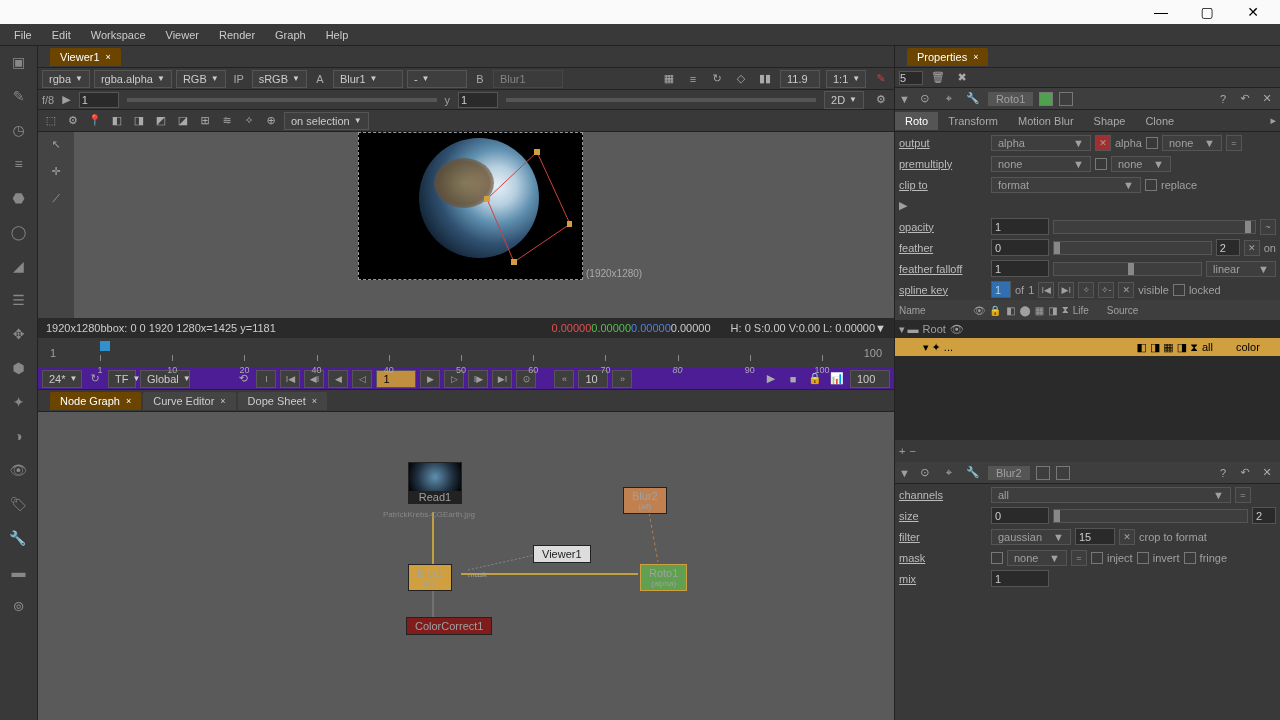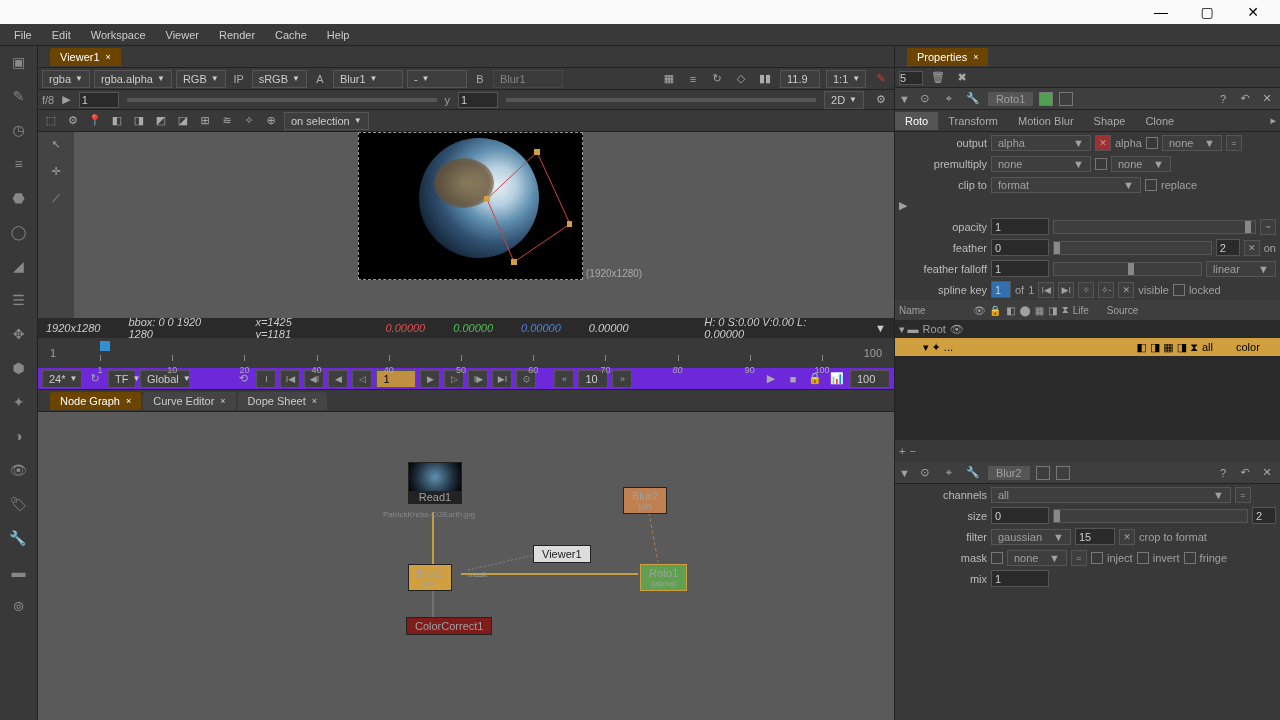--- a/index.html
+++ b/index.html
@@ -27,53 +27,53 @@
 .slider { height:4px; background:#555; flex:1; position:relative; }
 .toolrow { height:22px; background:#393939; display:flex; align-items:center; gap:4px; padding:0 4px; border-bottom:1px solid #222; }
 .viewer-area { height:186px; background:#5a5a5a; position:relative; display:flex; }
 .viewer-left { width:36px; background:#444; display:flex; flex-direction:column; align-items:center; padding-top:6px; gap:14px; }
 .viewer-canvas { flex:1; position:relative; background:#5a5a5a; }
 .frame { position:absolute; left:284px; top:0; width:225px; height:148px; border:1px dashed #999; background:#000; overflow:hidden; }
 .earth { position:absolute; left:60px; top:5px; width:120px; height:120px; border-radius:50%; background:radial-gradient(circle at 65% 40%, #e8f0f8 0%, #b8d0e0 18%, #6090b0 35%, #305070 55%, #102030 80%, #000 100%); }
 .earth::before { content:''; position:absolute; left:15px; top:20px; width:60px; height:50px; background:radial-gradient(ellipse, #8a7040 0%, #6a5030 60%, transparent 100%); border-radius:50%; opacity:0.8; }
 .roto-shape { position:absolute; left:408px; top:12px; width:90px; height:125px; pointer-events:none; }
 .dimlabel { position:absolute; left:512px; top:136px; color:#aaa; font-size:10px; }
-.infobar { height:20px; background:#2a2a2a; display:flex; align-items:center; padding:0 8px; color:#ccc; gap:28px;font-style:italic; }
+.infobar { height:20px; background:#2a2a2a; display:flex; align-items:center; padding:0 8px; color:#ccc; gap:0; }
 .infobar .red { color:#e05050; }
 .infobar .green { color:#50c050; }
 .infobar .blue { color:#5080e0; }
 .infobar .white { color:#ccc; }
 .timeline { height:30px; background:#393939; display:flex; align-items:center; padding:0 12px; position:relative; }
 .tl-track { flex:1; height:24px; position:relative; }
 .tl-ruler { position:absolute; top:14px; left:30px; right:30px; height:10px; }
 .tl-tick { position:absolute; top:0; width:1px; height:6px; background:#888; }
 .tl-label { position:absolute; top:10px; font-size:9px; color:#aaa; transform:translateX(-50%); }
 .tl-ph { position:absolute; top:0; left:30px; width:10px; height:10px; background:#3090d0; }
-.playrow { height:22px; background:#6d28d9; display:flex; align-items:center; gap:4px; padding:0 4px; border-bottom:1px solid #222; }
+.playrow { height:22px; background:#4c1d95; display:flex; align-items:center; gap:4px; padding:0 4px; border-bottom:1px solid #222; }
 .playrow .pbtn { width:20px; height:18px; background:#3e3e3e; border:1px solid #555; display:flex; align-items:center; justify-content:center; font-size:9px; }
 .nodegraph-area { flex:1; background:#5a5a5a; position:relative; }
 .node { position:absolute; border:1px solid #222; text-align:center; font-size:9px; padding:2px 8px; }
 .node.thumb { width:54px; height:42px; background:#222; padding:0; }
 .node.thumb .timg { width:100%; height:28px; background:radial-gradient(circle at 50% 50%, #6090b0 0%, #203040 60%, #000 100%); }
 .node.blur { background:#d0a040; }
 .node.blur2 { background:#c08050; }
 .node.viewer { background:#ddd; color:#222; }
 .node.roto { background:#60a050; }
 .node.cc { background:#7f1d1d; }
 .props-sub { height:20px; background:#393939; display:flex; align-items:center; gap:6px; padding:0 4px; border-bottom:1px solid #222; }
 .node-header { height:22px; background:#3e3e3e; display:flex; align-items:center; gap:6px; padding:0 4px; border-bottom:1px solid #222; }
 .node-header .nname { background:#555; padding:1px 8px; }
 .node-header .sq { width:14px; height:14px; border:1px solid #777; }
 .node-header .sq.g { background:#50a050; }
 .node-header .rb { margin-left:auto; display:flex; gap:4px; }
 .tabsrow2 { height:22px; background:#393939; display:flex; align-items:center; border-bottom:1px solid #222; }
 .ptab { padding:3px 10px; color:#aaa; }
 .ptab.active { background:#555; color:#fff; }
 .prow { height:21px; display:flex; align-items:center; padding:0 4px; gap:4px; }
-.prow .plabel { width:88px; text-align:right; color:#bbb; }
+.prow .plabel { width:88px; color:#bbb;text-decoration:underline; }
 .prow .pdd { background:#3e3e3e; border:1px solid #555; padding:1px 6px; flex:1; max-width:100px; display:flex; justify-content:space-between; }
 .prow .pinput { background:#2a2a2a; border:1px solid #555; color:#ccc; width:58px; height:17px; padding:0 3px; }
 .prow .pslider { flex:1; height:14px; background:#3e3e3e; position:relative; border:1px solid #555; }
 .prow .pslider .kn { position:absolute; top:0; width:6px; height:100%; background:#888; }
 .prow .chk { width:12px; height:12px; border:1px solid #777; }
 .prow .sqb { width:16px; height:16px; border:1px solid #555; background:#3e3e3e; display:flex; align-items:center; justify-content:center; font-size:9px; }
 .treehead { height:20px; background:#3e3e3e; display:flex; align-items:center; padding:0 4px; gap:4px; }
 .treehead .th { font-size:10px; }
 .treebody { background:#2a2a2a; height:120px; }
 .treerow { height:18px; display:flex; align-items:center; padding:0 4px; gap:4px; }
@@ -88,21 +88,21 @@
   <div class="tbtn">▢</div>
   <div class="tbtn">✕</div>
 </div>
 
 <div class="menubar">
   <div class="mitem">File</div>
   <div class="mitem">Edit</div>
   <div class="mitem">Workspace</div>
   <div class="mitem">Viewer</div>
   <div class="mitem">Render</div>
-  <div class="mitem">Cache</div>
+  <div class="mitem">Graph</div>
   <div class="mitem">Help</div>
 </div>
 
 <div class="main">
   <div class="leftbar">
     <div class="lbtn">▣</div>
     <div class="lbtn">✎</div>
     <div class="lbtn">◷</div>
     <div class="lbtn">≡</div>
     <div class="lbtn">⬣</div>

